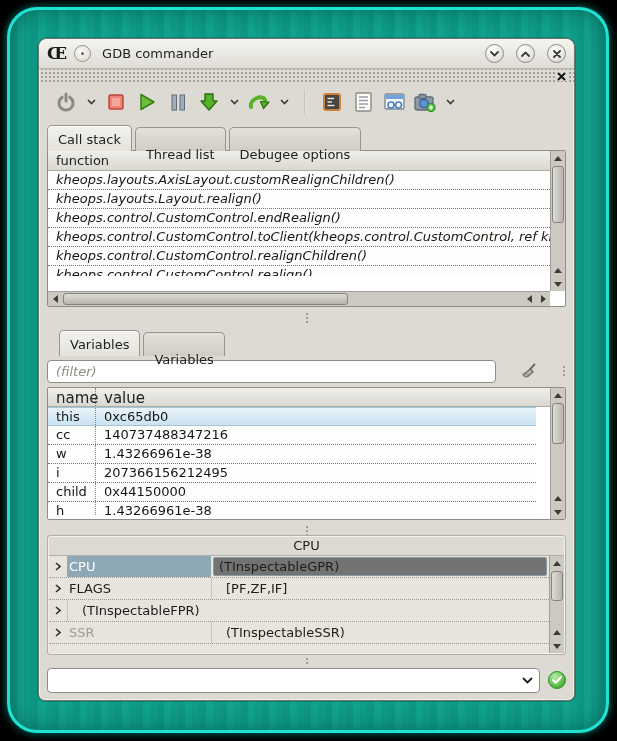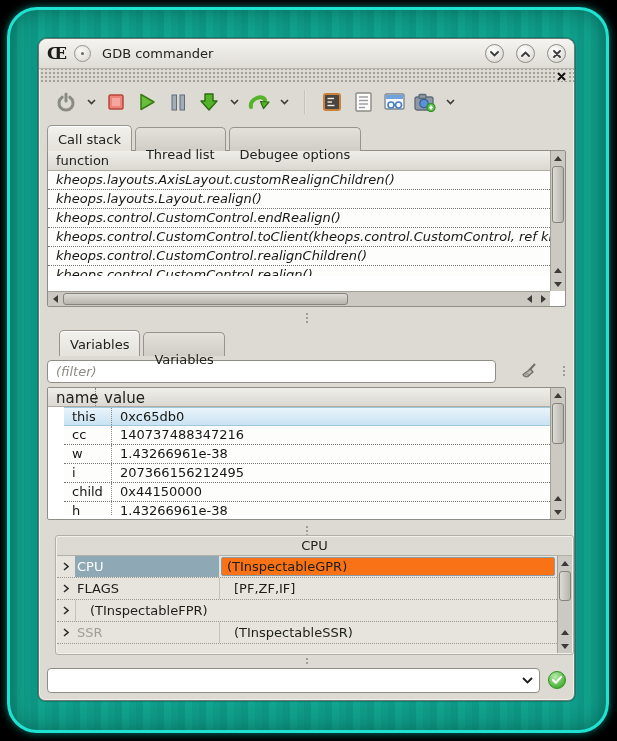--- a/index.html
+++ b/index.html
@@ -99,46 +99,46 @@
                   background:#fff; font:13px "DejaVu Sans", sans-serif; padding:0 8px; color:#222; }
   .filter-input::placeholder { color:#8d8b82; font-style:italic; }
 
   
   .var-frame { left:8px; top:348px; width:519px; height:133px; }
   .var-header { position:absolute; left:0; top:0; width:502px; height:19px;
                 background:linear-gradient(#efeee9,#dad8d1); border-bottom:1px solid #aeaba3;
                 display:flex; font-size:15px; color:#22221f; }
   .var-header .c1 { width:48px; padding:1px 0 0 8px; border-right:1px dotted #8a877f; }
   .var-header .c2 { padding:1px 0 0 8px; }
-  .var-rows { position:absolute; left:16px; top:19px; width:488px; bottom:0; overflow:hidden; }
+  .var-rows { position:absolute; left:0; top:19px; width:488px; bottom:0; overflow:hidden; }
   .var-row { display:flex; height:19px; border-bottom:1px dotted #77756e; background:#fdfdfc;
              font-size:13px; color:#161614; }
   .var-row .c1 { width:48px; padding:1px 0 0 8px; border-right:1px dotted #8a877f; overflow:hidden; }
   .var-row .c2 { padding:1px 0 0 8px; white-space:nowrap; overflow:hidden; }
   .var-row.selected { background:linear-gradient(#e9f4fb,#c9e2f2);
                       border-top:1px solid #a2c6dc; border-bottom:1px solid #a2c6dc; }
   .var-row.clipped { height:13px; overflow:hidden; border-bottom:none; }
 
   
-  .cpu-box { position:absolute; left:16px; top:496px; width:519px; height:120px;
+  .cpu-box { position:absolute; left:8px; top:496px; width:519px; height:120px;
              border:1px solid #b2afa7; border-radius:3px; background:#dcdad2;
              box-shadow:inset 0 0 0 1px rgba(255,255,255,.6); }
   .cpu-title { text-align:center; font-size:13px; color:#22221f; height:19px; padding-top:2px; }
   .cpu-grid { position:absolute; left:1px; top:19px; right:1px; bottom:1px;
               background:#e6e4dd; border-top:1px solid #b2afa7; overflow:hidden; }
   .cpu-rows { position:absolute; left:0; top:0; right:15px; bottom:0; }
   .cpu-row { display:flex; height:22px; border-bottom:1px dotted #9b988f; align-items:center;
              font-size:13px; color:#1d1d1a; }
   .cpu-row .arrow { width:18px; text-align:center; flex:0 0 18px; display:flex; justify-content:center; }
   .cpu-row .cname { flex:0 0 144px; height:100%; display:flex; align-items:center; padding-left:2px; }
   .cpu-row .cval  { flex:1; border-left:1px solid #c6c3bb; height:100%;
                     display:flex; align-items:center; padding-left:14px; white-space:nowrap; overflow:hidden; }
   .cpu-row.selected .cname { background:#8ea8b6; color:#fff; }
   .cpu-row.selected .cval { padding:1px 2px 1px 2px; border-left:none; }
-  .cpu-row.selected .cval span { display:block; width:100%; height:19px; background:#f97316;
+  .cpu-row.selected .cval span { display:block; width:100%; height:19px; background:#737373;
                     border:1px solid #8a99a6; border-radius:2px; padding:0 5px; line-height:17px; color:#1d1d1a; }
   .cpu-row.disabled .cname { color:#a09e96; }
 
   
   .cmd-row { position:absolute; left:8px; top:628px; width:519px; height:26px;
              display:flex; align-items:center; gap:8px; }
   .combo { flex:1; height:25px; background:#fff; border:1px solid #8f8d85; border-radius:4px;
            display:flex; align-items:center; }
   .combo input { flex:1; border:none; outline:none; background:transparent;
                  font:13px "DejaVu Sans", sans-serif; padding:0 8px; color:#222; }

